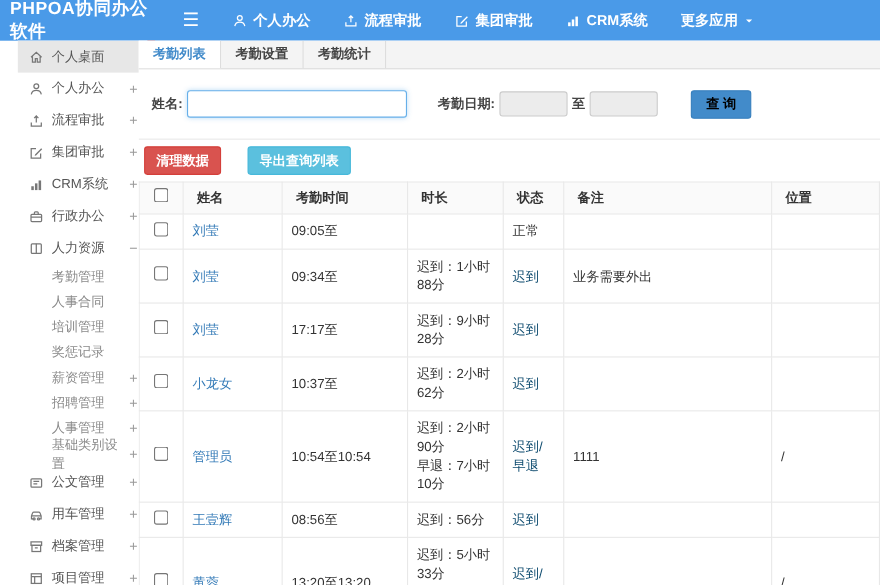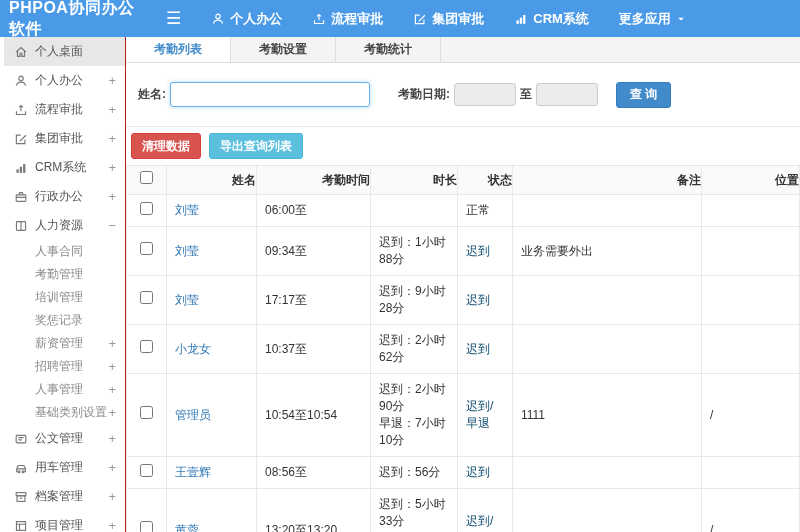--- a/index.html
+++ b/index.html
@@ -9,53 +9,53 @@
   
   .topbar { height:37px; background:#4a9ae8; display:flex; align-items:center; color:#fff; }
   .logo { flex:0 0 142px; padding-left:9px; font-weight:bold; font-size:16px; letter-spacing:.5px; }
   .hamburger { margin-left:24px; font-size:17px; cursor:pointer; line-height:1; }
   .topnav { display:flex; margin-left:30px; }
   .topnav-item { display:flex; align-items:center; margin-right:30px; font-size:13px; font-weight:bold; color:#fff; cursor:pointer; text-decoration:none; }
   .nav-ic { display:inline-flex; margin-right:5px; }
   .nav-caret { display:inline-flex; margin-left:4px; }
 
   
-  .sidebar { position:absolute; top:37px; left:4px; width:125px; bottom:0; background:#fff;
-    border-right:4px solid #b91c1c; overflow:hidden; }
+  .sidebar { position:absolute; top:37px; left:16px; width:125px; bottom:0; background:#fff;
+    border-right:7px solid #b91c1c; overflow:hidden; }
   .side-item { height:29px; display:flex; align-items:center; padding:0 9px 0 10px; color:#555;
     cursor:pointer; font-size:12px; }
   .side-item.selected { background:#e7e7e7; }
   .side-item.child { height:23px; padding-left:31px; color:#8a8a8a; }
   .side-ic { display:inline-flex; width:15px; margin-right:6px; color:#777; flex:0 0 15px; }
   .side-suffix { margin-left:auto; color:#999; font-size:13px; }
 
   
   .main { position:absolute; top:37px; left:126px; right:0; bottom:0; overflow:hidden; background:#fff; }
   .tabs { display:flex; height:26px; background:#f4f4f4; border-bottom:1px solid #ddd; }
-  .tab { padding:0 28px; line-height:25px; font-weight:bold; font-size:12px; color:#444;
+  .tab { padding:0 13px; line-height:25px; font-weight:bold; font-size:12px; color:#444;
     border-right:1px solid #ddd; cursor:pointer; }
   .tab.active { background:#fff; color:#428bca; }
 
   .filter-row { display:flex; align-items:center; padding:7px 8px; border-bottom:1px solid #e8e8e8; }
   .filter-row label, .to-label { font-weight:bold; color:#444; margin:16px 4px; white-space:nowrap; }
   .name-input { width:200px; height:25px; border:1px solid #66afe9; border-radius:3px; padding:0 6px;
     outline:none; box-shadow:0 0 5px rgba(102,175,233,.45); margin-right:24px; }
   .date-input { width:62px; height:23px; background:#ececec; border:1px solid #ccc; border-radius:3px; padding:0 4px; }
-  .search-btn { margin-left:18px; height:26px; padding:0 13px; background:#428bca; border:1px solid #357ebd;
-    border-radius:3px; color:#ffffff; font-weight:bold; font-size:12px; cursor:pointer; }
-
-  .action-row { padding:6px 5px; display:flex; gap:8px; }
+  .search-btn { margin-left:30px; height:26px; padding:0 13px; background:#428bca; border:1px solid #357ebd;
+    border-radius:3px; color:#000000; font-weight:bold; font-size:12px; cursor:pointer; }
+
+  .action-row { padding:6px 5px; display:flex; gap:24px; }
   .btn { height:26px; padding:0 10px; border-radius:3px; color:#fff; font-weight:bold; font-size:12px; cursor:pointer; }
   .btn-danger { background:#d9534f; border:1px solid #d43f3a; }
   .btn-info { background:#5bc0de; border:1px solid #46b8da; }
 
   table { width:100%; border-collapse:collapse; table-layout:fixed; }
   th, td { border:1px solid #e8e8e8; padding:7px 8px; text-align:left; font-size:12px;
     line-height:17px; vertical-align:middle; overflow:hidden; }
-  thead th { background:#fafafa; color:#333; font-weight:bold; padding:5px 0;text-align:right; }
+  thead th { background:#fafafa; color:#333; font-weight:bold; padding:5px 12px; }
   .col-check { text-align:center; padding:5px 2px; }
   .col-check input { width:13px; height:13px; accent-color:#bbb; }
   .name-link { color:#337ab7; text-decoration:none; cursor:pointer; }
   .red { color:#0c4a6e; }
   .duration { white-space:pre-line; }
 </style>
 </head>
 <body>
 
 <header class="topbar">
@@ -195,27 +195,27 @@
           <rect x="2.8" y="3" width="10.4" height="10" rx="1"></rect>
           <path d="M8 3v10"></path>
         </svg>
       </span>
       <span class="side-label">人力资源</span>
       <span class="side-suffix">−</span>
     </div>
 
     <div class="side-item child">
 
+      <span class="side-label">考勤管理</span>
+      <span class="side-suffix"></span>
+    </div>
+
+    <div class="side-item child">
+
       <span class="side-label">人事合同</span>
-      <span class="side-suffix"></span>
-    </div>
-
-    <div class="side-item child">
-
-      <span class="side-label">考勤管理</span>
       <span class="side-suffix"></span>
     </div>
 
     <div class="side-item child">
 
       <span class="side-label">培训管理</span>
       <span class="side-suffix"></span>
     </div>
 
     <div class="side-item child">
@@ -355,21 +355,21 @@
 
           <th>位置</th>
 
       </tr>
     </thead>
     <tbody>
 
         <tr>
           <td class="col-check"><input type="checkbox" style=""></td>
           <td><a class="name-link">刘莹</a></td>
-          <td>06:00至</td>
+          <td>09:05至</td>
           <td class="duration"></td>
           <td><span>正常</span></td>
           <td></td>
           <td></td>
         </tr>
 
         <tr>
           <td class="col-check"><input type="checkbox" style=""></td>
           <td><a class="name-link">刘莹</a></td>
           <td>09:34至</td>

